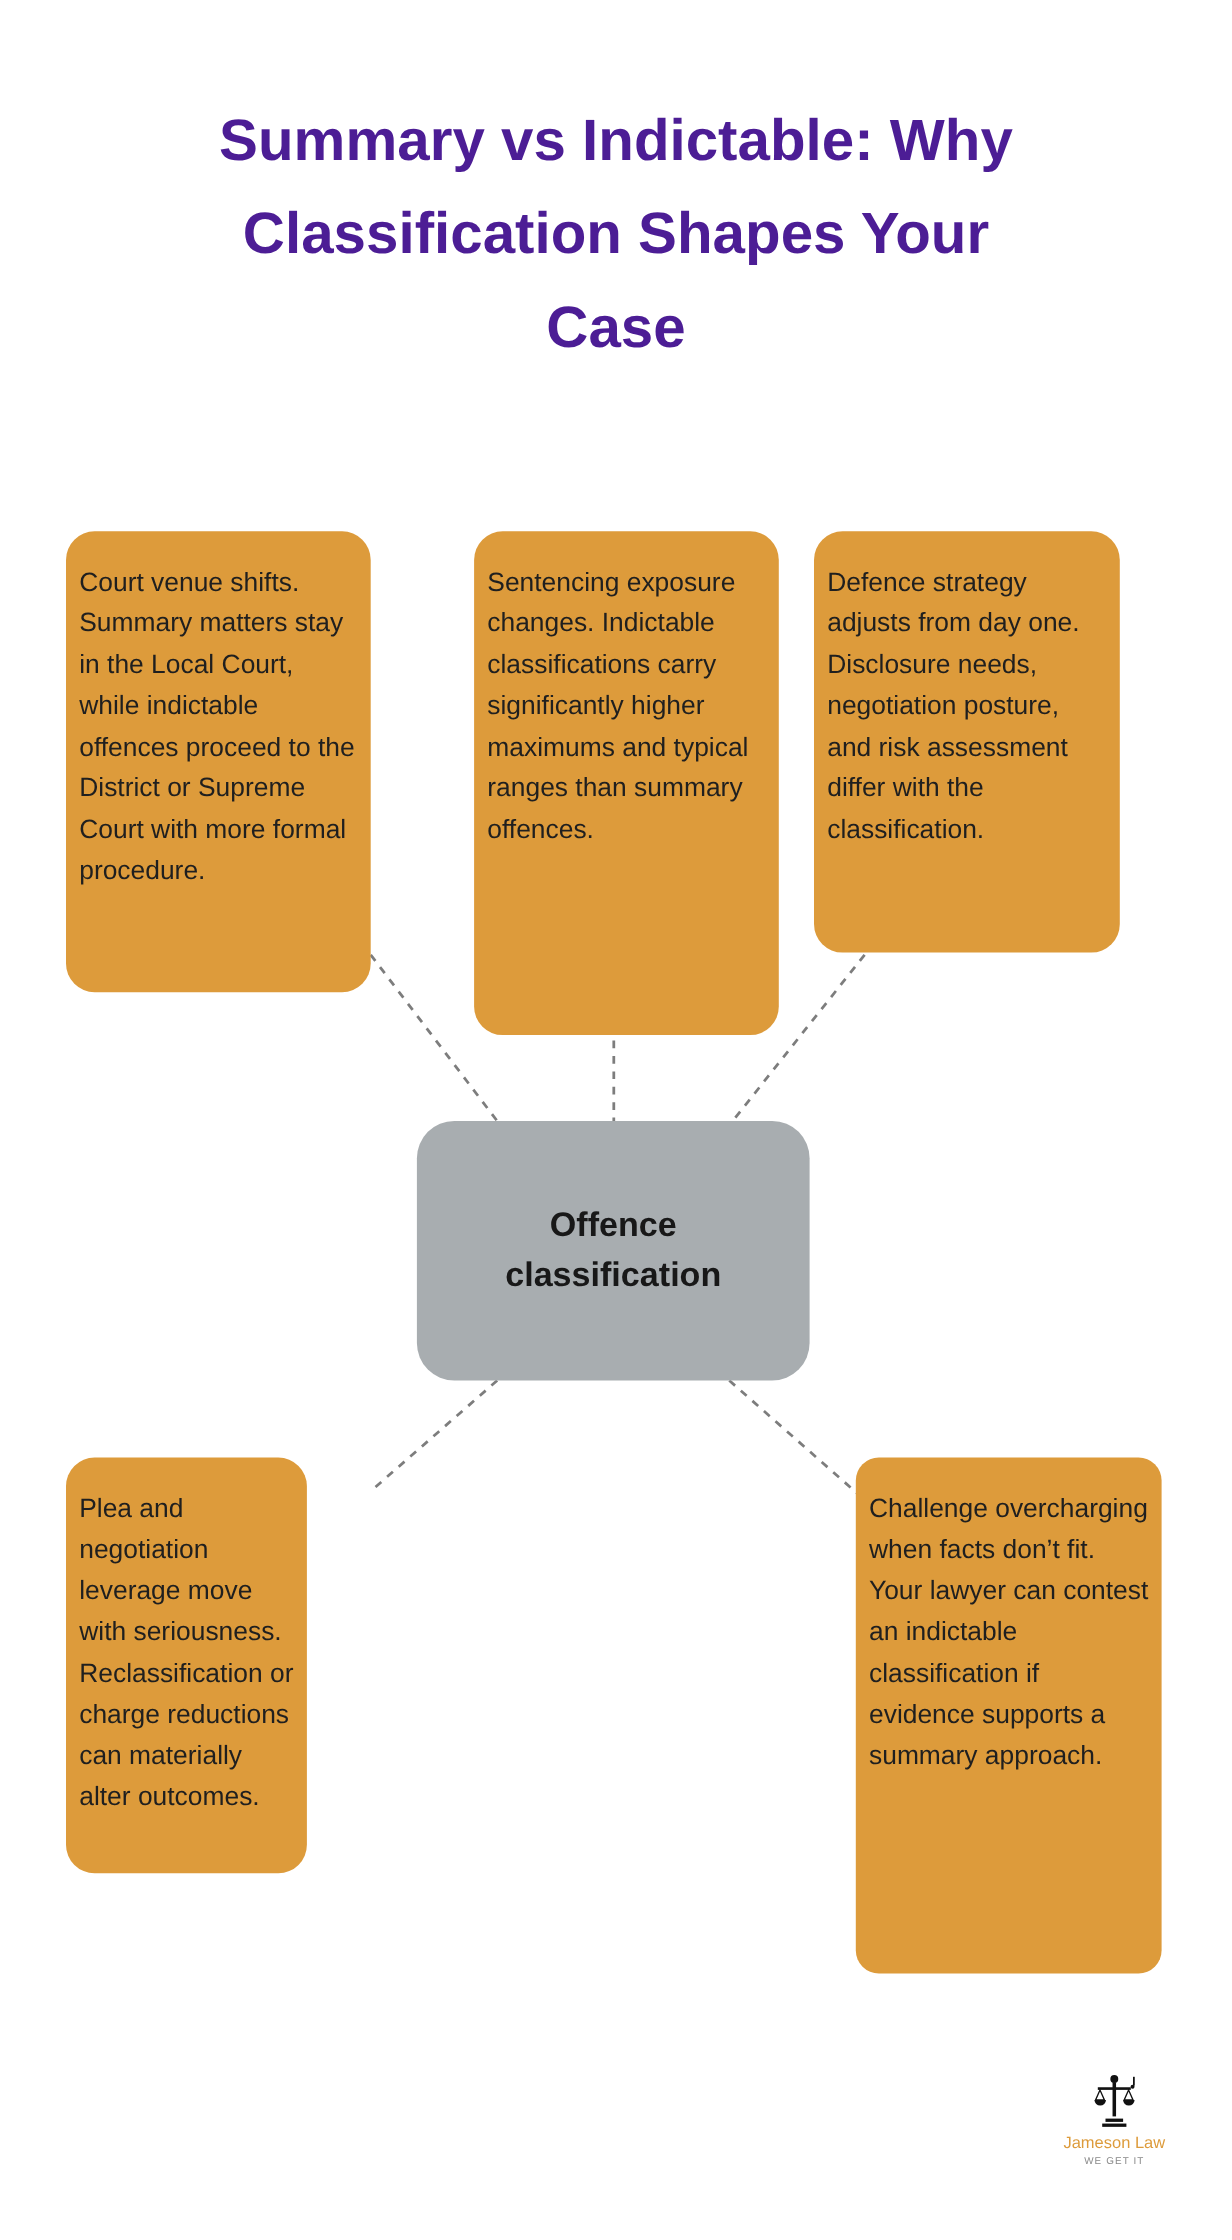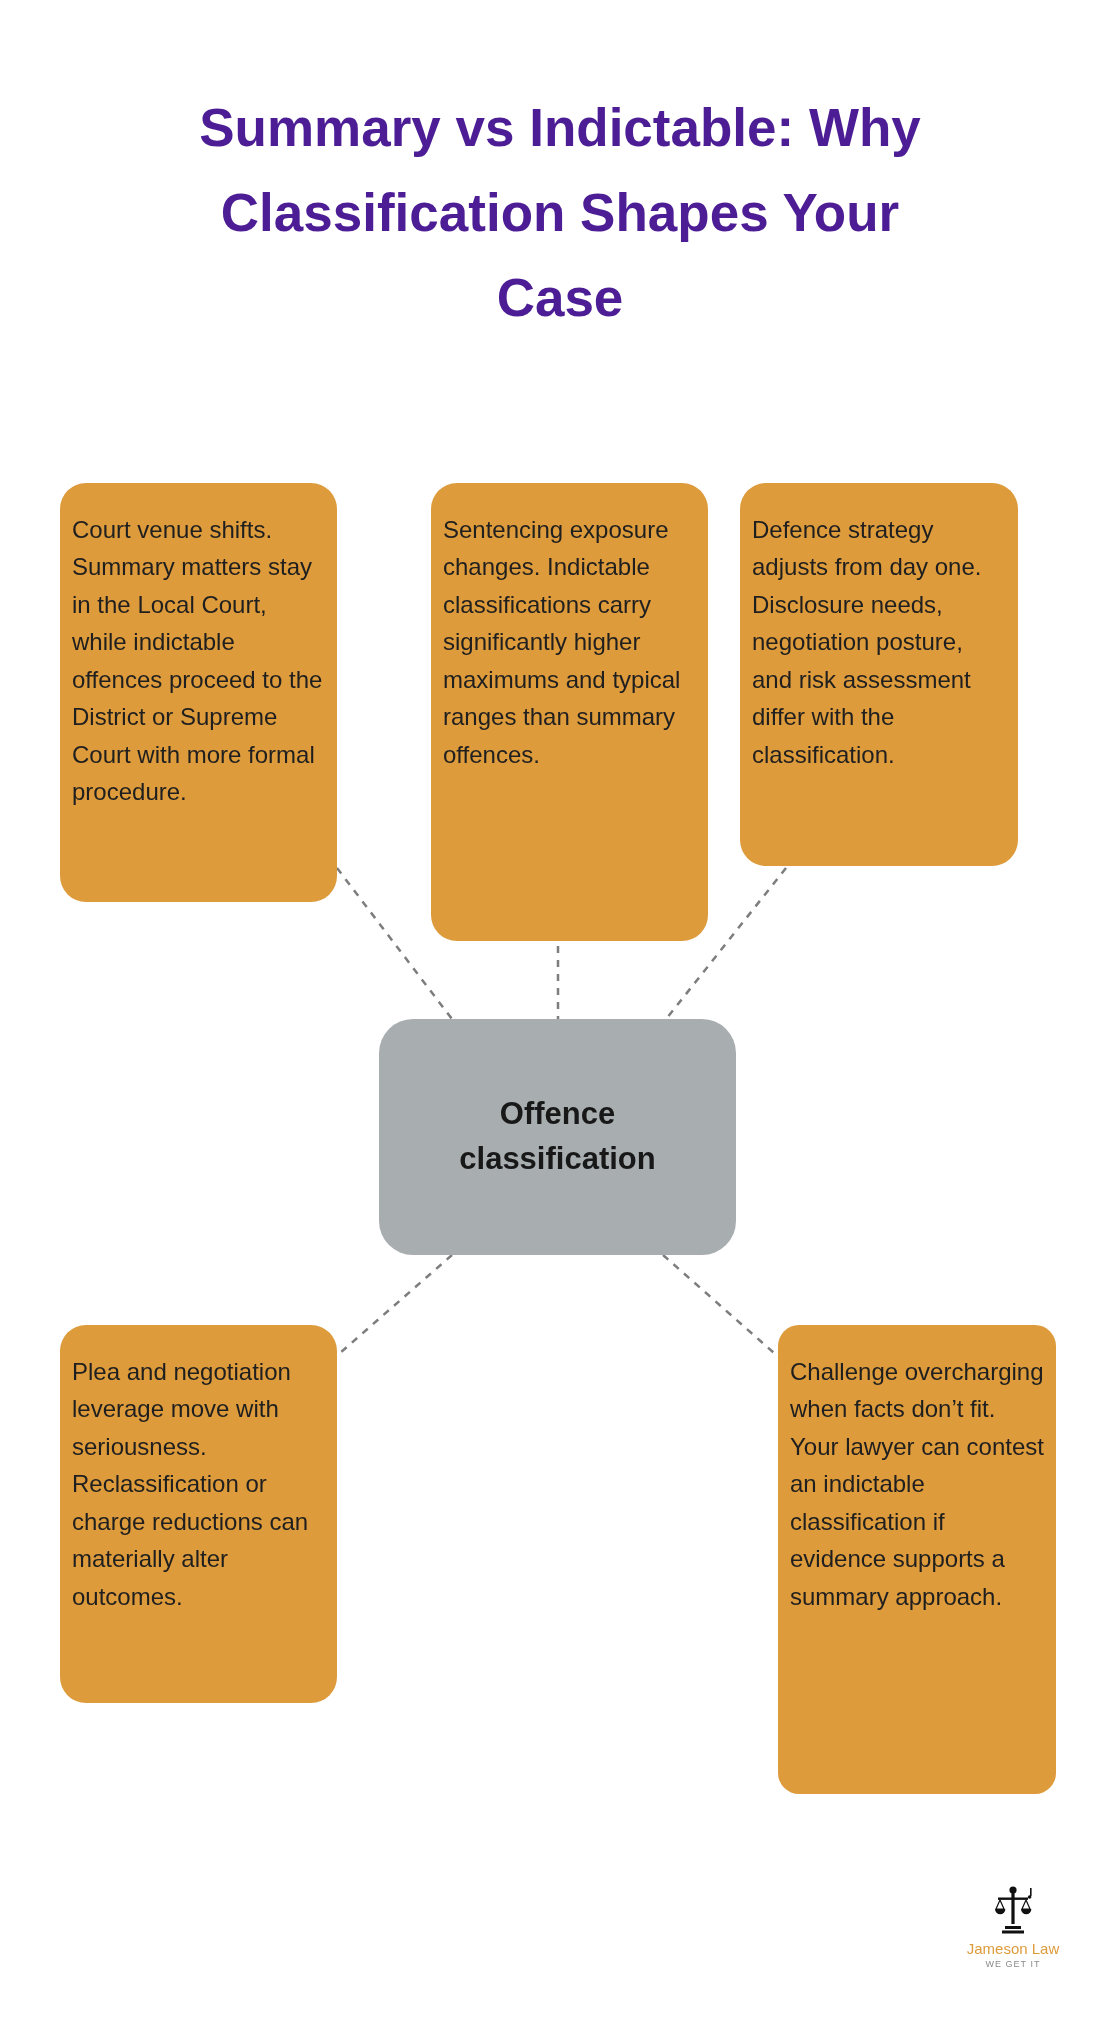--- a/index.html
+++ b/index.html
@@ -37,21 +37,21 @@
     background:var(--box);
     border-radius:26px;
     padding:28px 12px;
     font-size:24px;
     line-height:1.56;
     color:#1f1f1f;
   }
   .node-1{left:60px;top:483px;width:277px;min-height:419px;}
   .node-2{left:419px;top:483px;width:277px;min-height:458px;margin-left:12px;}
   .node-3{left:740px;top:483px;width:278px;min-height:383px;}
-  .node-4{left:60px;top:1325px;width:277px;min-height:378px;}
+  .node-4{left:60px;top:1325px;width:219px;min-height:378px;}
   .node-5{left:778px;top:1325px;width:278px;min-height:469px;border-radius:21px;}
   .center-node{
     position:absolute;
     left:379px;top:1019px;width:357px;height:236px;
     background:var(--center);
     border-radius:34px;
     display:flex;align-items:center;justify-content:center;
     text-align:center;
     font-size:31px;
     font-weight:700;

